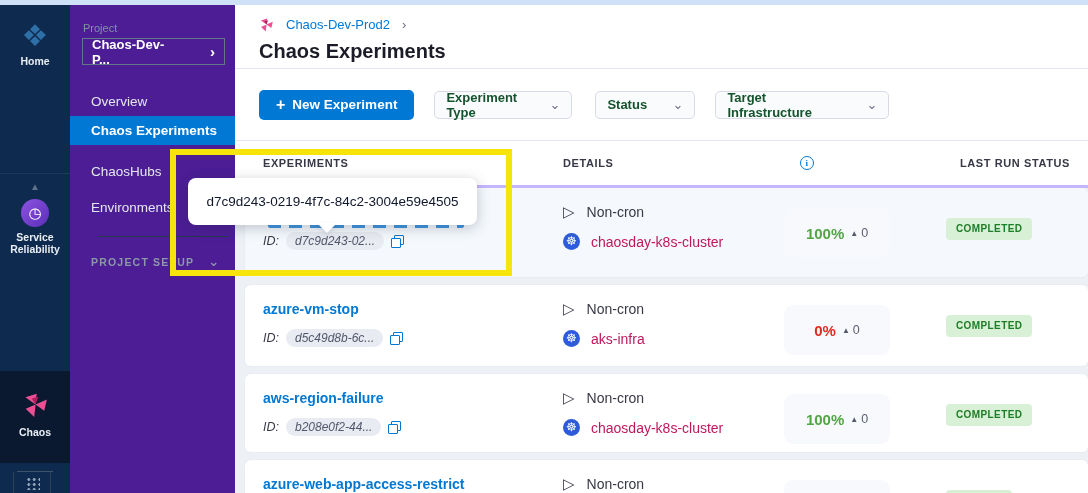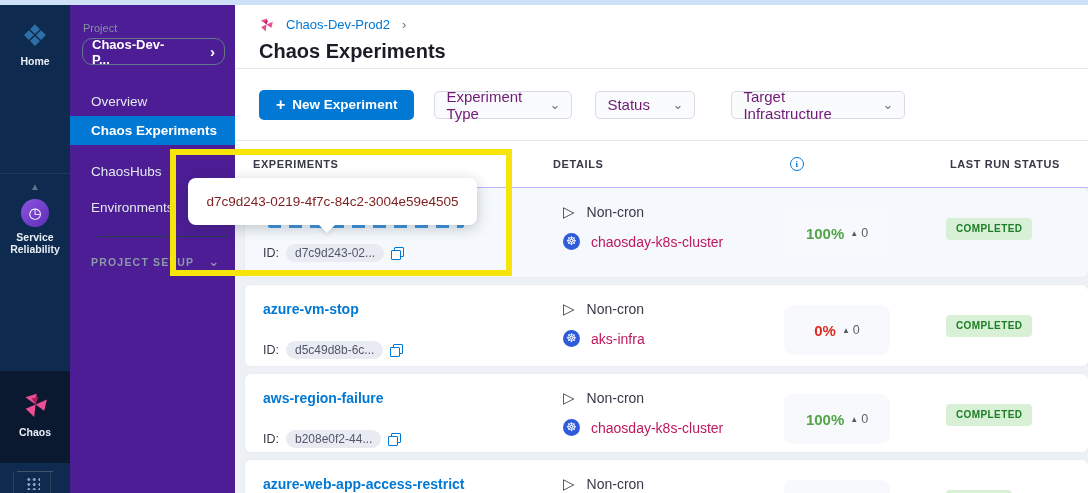--- a/index.html
+++ b/index.html
@@ -20,56 +20,56 @@
   .rail-triangle { position:absolute; left:0; top:176px; width:70px; text-align:center; color:#5d7189; font-size:10px; }
   .sr-circle { width:28px; height:28px; border-radius:50%; margin:0 auto 4px; background:linear-gradient(135deg,#8d53e0,#5b2fb8); display:flex; align-items:center; justify-content:center; color:#fff; font-size:15px; }
   .chaos-section { position:absolute; left:0; top:366px; width:70px; height:92px; background:#0a1830; }
   .rail-bottom-sep { position:absolute; left:17px; top:466px; width:36px; border-top:1px solid #41546c; }
   .bottom-cell { position:absolute; left:13px; bottom:0; width:38px; height:21px; border-left:1px solid #2c4058; border-right:1px solid #2c4058; display:flex; align-items:center; justify-content:center; cursor:pointer; }
   .grid-dots { width:15px; height:14px; background-image:radial-gradient(circle,#93a5ba 1.3px,transparent 1.5px); background-size:5.5px 5px; background-position:1px 1px; }
 
   
   .sidebar { position:absolute; left:70px; top:5px; width:165px; height:488px; background:#4c1d95; z-index:10; }
   .project-label { position:absolute; left:13px; top:17px; color:#8592a2; font-size:11px; }
-  .project-select { position:absolute; left:12px; top:33px; width:143px; height:27px; border:1px solid #64768a; border-radius:10px; display:flex; align-items:center; justify-content:center; padding:0 9px; cursor:pointer;gap:32px; }
+  .project-select { position:absolute; left:12px; top:33px; width:143px; height:27px; border:1px solid #64768a; border-radius:0; display:flex; align-items:center; justify-content:center; padding:0 9px; cursor:pointer;gap:32px; }
   .project-select .val { color:#fff; font-size:13px; font-weight:700; }
   .project-select .chev { color:#fff; font-size:15px; font-weight:700; line-height:1; }
   .side-item { position:absolute; left:0; width:165px; height:29px; line-height:29px; padding-left:21px; color:#e3e8ee; font-size:13.5px; cursor:pointer; }
   .side-item.active { background:#0278d5; color:#fff; font-weight:700; }
   .side-sep { position:absolute; left:28px; top:231px; width:130px; border-top:1px solid #27394d; }
   .side-section { position:absolute; left:21px; top:249px; width:130px; color:#8c99a9; font-size:10.5px; font-weight:700; letter-spacing:1.2px; cursor:pointer; display:flex; align-items:center; gap:14px; }
   .side-section .chev { font-size:13px; letter-spacing:0; }
 
   
   .main { position:absolute; left:235px; top:5px; width:853px; height:488px; background:#fff; }
   .page-head { padding:12px 0 0 24px; }
   .breadcrumb { display:flex; align-items:center; gap:12px; }
   .breadcrumb a { color:#0278d5; font-size:13px; text-decoration:none; cursor:pointer; }
   .breadcrumb .sep { color:#6b6d85; font-size:13px; }
   .page-title { margin-top:8px; font-size:20px; font-weight:700; color:#1c1c28; }
   .hdiv { position:absolute; left:0; width:853px; border-top:1px solid #e4e6ee; }
   .toolbar { position:absolute; left:0; top:64px; width:853px; height:71px; display:flex; align-items:center; padding-left:24px; gap:20px; }
   .btn-primary { background:#0278d5; color:#fff; border:none; border-radius:5px; height:30px; padding:0 17px; font-size:13.5px; font-weight:700; display:flex; align-items:center; gap:7px; cursor:pointer; font-family:inherit; }
   .btn-primary .plus { font-size:16px; font-weight:700; }
   .filter { height:28px; border:1px solid #d9dae6; background:#fafbfc; border-radius:5px; display:flex; align-items:center; justify-content:space-between; padding:0 11px; cursor:pointer; }
-  .filter .flabel { font-size:15px; font-weight:400; color:#701a75; }
+  .filter .flabel { font-size:13px; font-weight:700; color:#14532d; }
   .filter .chev { color:#6b6d85; font-size:13px; margin-left:18px; }
-  .f1 { width:138px; } .f2 { width:100px; margin-left:3px; } .f3 { width:174px; margin-left:16px; }
+  .f1 { width:138px; } .f2 { width:100px; margin-left:3px; } .f3 { width:174px; margin-left:0; }
 
   .grid-cols { display:grid; grid-template-columns:300px 237px 160px 1fr; }
-  .thead { position:absolute; left:0; top:135px; width:853px; height:48px; border-bottom:1px solid #c4b5fd; align-items:center; }
+  .thead { position:absolute; left:0; top:135px; width:853px; height:48px; border-bottom:3px solid #c4b5fd; align-items:center; padding-left:10px; }
   .th { font-size:11px; font-weight:700; letter-spacing:.6px; color:#383946; padding-left:18px; display:flex; align-items:center; gap:6px; }
   .info-circle { width:14px; height:14px; border:1.3px solid #0278d5; border-radius:50%; color:#0278d5; font-size:9px; font-weight:700; font-family:"Liberation Serif",serif; display:inline-flex; align-items:center; justify-content:center; cursor:pointer; }
 
   .rowlist { position:absolute; left:0; top:183px; width:853px; height:305px; background:#edf1f6; overflow:hidden; }
   .rowcard { position:relative; margin:0 0 8px 10px; width:843px; background:#fff; border-radius:6px; box-shadow:0 0 0 1px #e9edf2; align-items:start; }
   .rowcard.hovered { background:#f5f9fd; }
   .cell-name { padding:16px 0 0 18px; }
   .exp-name { display:block; min-height:20px; color:#0278d5; font-size:14px; font-weight:600; text-decoration:none; cursor:pointer; }
-  .id-line { margin-top:20px; display:flex; align-items:center; gap:7px; }
+  .id-line { margin-top:8px; display:flex; align-items:center; gap:7px;font-style:italic; }
   .id-prefix { font-size:12.5px; color:#383946; }
   .id-chip { background:#e9ebf2; color:#53576b; font-size:12px; border-radius:9px; padding:2px 9px; }
   .copy-icon { position:relative; width:13px; height:13px; display:inline-block; cursor:pointer; }
   .copy-icon:before { content:""; position:absolute; right:0; top:0; width:8px; height:8px; border:1.4px solid #0278d5; border-radius:1px; }
   .copy-icon:after { content:""; position:absolute; left:0; bottom:0; width:8px; height:8px; border:1.4px solid #0278d5; border-radius:1px; background:#fff; }
   .cell-details { padding:16px 0 0 18px; }
   .detail-line { display:flex; align-items:center; gap:12px; }
   .play-glyph { color:#3c3d4a; font-size:15px; line-height:16px; }
   .sched-label { color:#383946; font-size:14px; }
   .infra-line { margin-top:13px; display:flex; align-items:center; gap:11px; }
@@ -78,21 +78,21 @@
   .score-box { margin:20px 0 0 2px; width:106px; height:50px; background:#f7f9fc; border-radius:9px; display:flex; align-items:center; justify-content:center; gap:6px; }
   .score-val { font-size:15px; font-weight:700; }
   .score-val.green { color:#52a447; }
   .score-val.red { color:#dd2c1e; }
   .delta { display:flex; align-items:center; gap:3px; color:#5c6070; font-size:12.5px; }
   .delta .tri { font-size:8px; color:#55596a; }
   .status-badge { margin:30px 0 0 4px; display:inline-block; background:#d8f1d6; color:#1d7d26; font-size:10px; font-weight:700; letter-spacing:.4px; border-radius:4px; padding:6px 10px; line-height:1; min-height:22px; min-width:66px; text-align:center; }
 
   
   .tooltip { position:absolute; left:188px; top:178px; width:289px; height:47px; background:#fff; border-radius:8px; box-shadow:0 3px 14px rgba(30,40,60,.25); z-index:40; display:flex; align-items:center; justify-content:center; }
-  .tooltip-text { font-size:13.5px; color:#7f1d1d; white-space:nowrap; }
+  .tooltip-text { font-size:13.5px; color:#0f172a; white-space:nowrap; }
   .tooltip-arrow { position:absolute; left:129px; top:45px; width:0; height:0; border-left:10px solid transparent; border-right:10px solid transparent; border-top:10px solid #fff; z-index:40; filter:drop-shadow(0 2px 2px rgba(30,40,60,.12)); }
   .occluded-frag { position:absolute; left:268px; top:221px; width:196px; height:7px; z-index:35;
     background:repeating-linear-gradient(90deg,#2b8bdc 0 13px,transparent 13px 21px); border-radius:2px; opacity:.9; }
   .highlight-rect { position:absolute; left:170px; top:149px; width:342px; height:127px; border:6px solid #f6e40b; z-index:60; pointer-events:none; }
 </style>
 </head>
 <body>
 
 <div class="stage">
   <div class="top-strip"></div>

